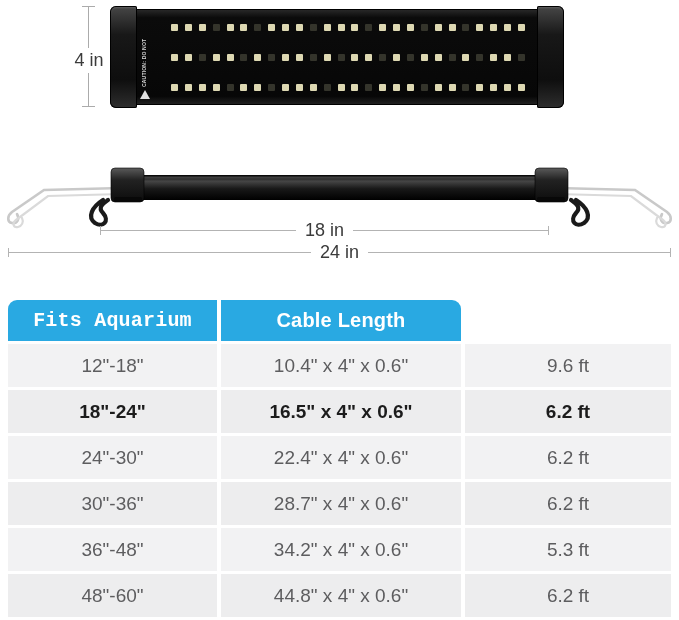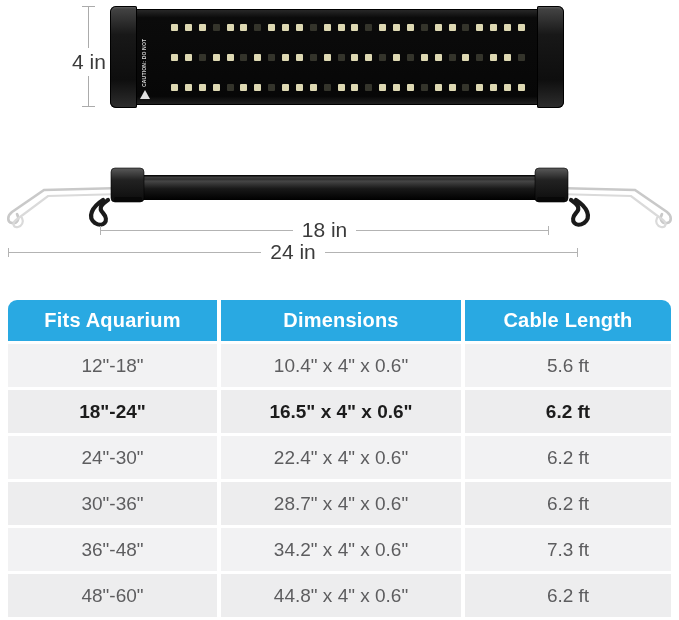--- a/index.html
+++ b/index.html
@@ -8,21 +8,21 @@
     --led-off:#34342b;
   }
   html,body{margin:0;padding:0;}
   body{
     width:679px;height:620px;position:relative;background:#ffffff;
     font-family:"Liberation Sans",sans-serif;overflow:hidden;
   }
   .stage{position:absolute;inset:0;}
 
   
-  .dim-label{font-size:21px;color:#3b3b3b;white-space:nowrap;}
+  .dim-label{font-size:18px;color:#3b3b3b;white-space:nowrap;}
   .dim-h{position:absolute;display:flex;align-items:center;}
   .dim-h .hline{flex:1;height:1px;background:#b3b3b3;}
   .dim-h .tick-v{width:1px;height:9px;background:#b3b3b3;}
   .dim-h .dim-label{padding:0 9px;}
 
   
   .dimv-line{position:absolute;left:88px;top:6px;width:1px;height:101px;background:#ababab;}
   .dimv-tick{position:absolute;left:82px;width:13px;height:1px;background:#ababab;}
   .dimv-tick.t{top:6px;}
   .dimv-tick.b{top:106px;}
@@ -49,28 +49,28 @@
     display:flex;justify-content:space-between;align-items:center;}
   .led{width:7px;height:7px;border-radius:1px;background:var(--led-on);}
   .led.off{background:var(--led-off);}
 
   .dim-w165{left:110px;top:121px;width:454px;height:18px;}
   .dim-w165 .tick-v{height:10px;}
 
   
   .side-svg{position:absolute;left:0;top:160px;width:679px;height:105px;}
   .dim-w18{left:100px;top:221px;width:449px;height:18px;}
-  .dim-w24{left:8px;top:243px;width:570px;height:18px;}
+  .dim-w24{left:8px;top:243px;width:663px;height:18px;}
 
   
   .spec-table{position:absolute;left:8px;top:300px;width:663px;}
   .thead,.trow{display:grid;grid-template-columns:209px 240px 206px;column-gap:4px;}
   .th{height:41px;background:var(--accent);color:#fff;font-weight:bold;font-size:20px;
     letter-spacing:.2px;display:flex;align-items:center;justify-content:center;}
-  .th.c0{border-radius:9px 0 0 0;}
+  .th.c0{border-radius:9px 0 0 0;font-family:Liberation Mono, monospace;}
   .th.c2{border-radius:0 9px 0 0;text-align:center;}
   .tbody{margin-top:3px;display:flex;flex-direction:column;gap:3px;}
   .td{height:43px;display:flex;align-items:center;justify-content:center;
     font-size:19px;color:#5d5d5f;background:#f2f2f3;}
   .trow:nth-child(even) .td{background:#ededee;}
   .trow.hl .td{color:#1c1c1c;font-weight:700;}
 </style>
 </head>
 <body>
 
@@ -224,48 +224,47 @@
     <i class="tick-v"></i>
     <i class="hline"></i>
     <span class="dim-label">24 in</span>
     <i class="hline"></i>
     <i class="tick-v"></i>
   </div>
 
   <div class="spec-table">
     <div class="thead">
       <div class="th c0">Fits Aquarium</div>
-      <div class="th c1">Dimensions</div>
       <div class="th c2">Cable Length</div>
     </div>
     <div class="tbody">
       <div class="trow">
         <div class="td">12"-18"</div>
         <div class="td">10.4" x 4" x 0.6"</div>
-        <div class="td">5.6 ft</div>
+        <div class="td">9.6 ft</div>
       </div>
       <div class="trow hl">
         <div class="td">18"-24"</div>
         <div class="td">16.5" x 4" x 0.6"</div>
         <div class="td">6.2 ft</div>
       </div>
       <div class="trow">
         <div class="td">24"-30"</div>
         <div class="td">22.4" x 4" x 0.6"</div>
         <div class="td">6.2 ft</div>
       </div>
       <div class="trow">
         <div class="td">30"-36"</div>
         <div class="td">28.7" x 4" x 0.6"</div>
         <div class="td">6.2 ft</div>
       </div>
       <div class="trow">
         <div class="td">36"-48"</div>
         <div class="td">34.2" x 4" x 0.6"</div>
-        <div class="td">7.3 ft</div>
+        <div class="td">5.3 ft</div>
       </div>
       <div class="trow">
         <div class="td">48"-60"</div>
         <div class="td">44.8" x 4" x 0.6"</div>
         <div class="td">6.2 ft</div>
       </div>
     </div>
   </div>
 
 </div>

